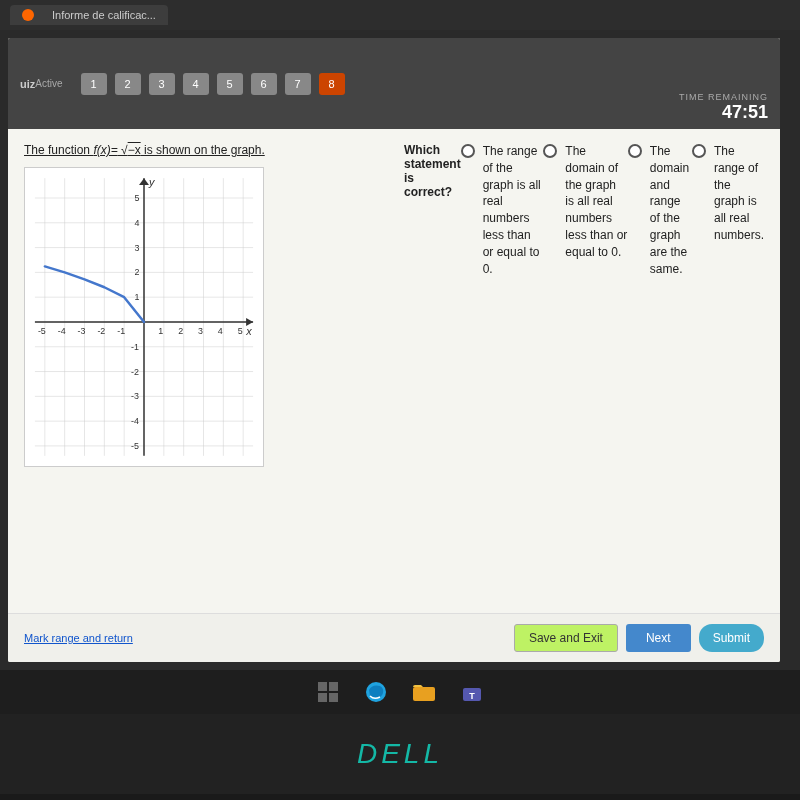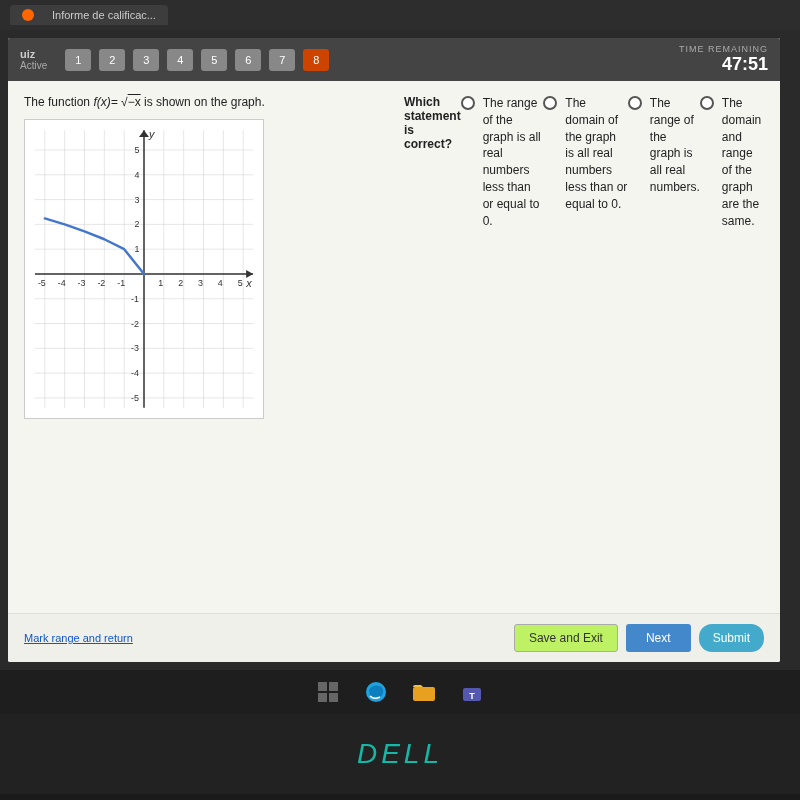--- a/index.html
+++ b/index.html
@@ -57,21 +57,21 @@
     
     .quiz-nav {
       background: #444;
       display: flex;
       align-items: center;
       padding: 6px 12px;
       gap: 8px;
     }
     .quiz-title-area {
       display: flex;
-      flex-direction: column;
+      flex-direction: row;
       margin-right: 10px;
     }
     .quiz-label {
       color: #ccc;
       font-size: 11px;
       font-weight: bold;
     }
     .quiz-status {
       color: #aaa;
       font-size: 10px;
@@ -94,20 +94,21 @@
     }
     .time-remaining {
       margin-left: auto;
       text-align: right;
       color: white;
     }
     .time-label {
       font-size: 9px;
       color: #aaa;
       letter-spacing: 1px;
+      margin-top: 48px;
     }
     .time-value {
       font-size: 18px;
       font-weight: bold;
       color: white;
     }
 
     
     .question-content {
       display: flex;
@@ -119,20 +120,21 @@
     
     .left-panel {
       flex: 1;
       display: flex;
       flex-direction: column;
     }
     .question-text {
       font-size: 12px;
       color: #222;
       margin-bottom: 10px;
+      text-decoration: underline;
     }
     .graph-area {
       background: white;
       border: 1px solid #ccc;
       width: 240px;
       height: 300px;
       position: relative;
       overflow: hidden;
     }
 
@@ -370,26 +372,26 @@
           <span class="answer-text">The range of the graph is all real numbers less than or equal to 0.</span>
         </div>
 
         <div class="answer-option">
           <div class="radio-circle"></div>
           <span class="answer-text">The domain of the graph is all real numbers less than or equal to 0.</span>
         </div>
 
         <div class="answer-option">
           <div class="radio-circle"></div>
-          <span class="answer-text">The range of the graph is all real numbers.</span>
+          <span class="answer-text">The domain and range of the graph are the same.</span>
         </div>
 
         <div class="answer-option">
           <div class="radio-circle"></div>
-          <span class="answer-text">The domain and range of the graph are the same.</span>
+          <span class="answer-text">The range of the graph is all real numbers.</span>
         </div>
       </div>
     </div>
 
     <div class="quiz-footer">
       <span class="mark-return-link">Mark range and return</span>
       <div class="footer-buttons">
         <button class="btn-save-exit">Save and Exit</button>
         <button class="btn-next">Next</button>
         <button class="btn-submit">Submit</button>

